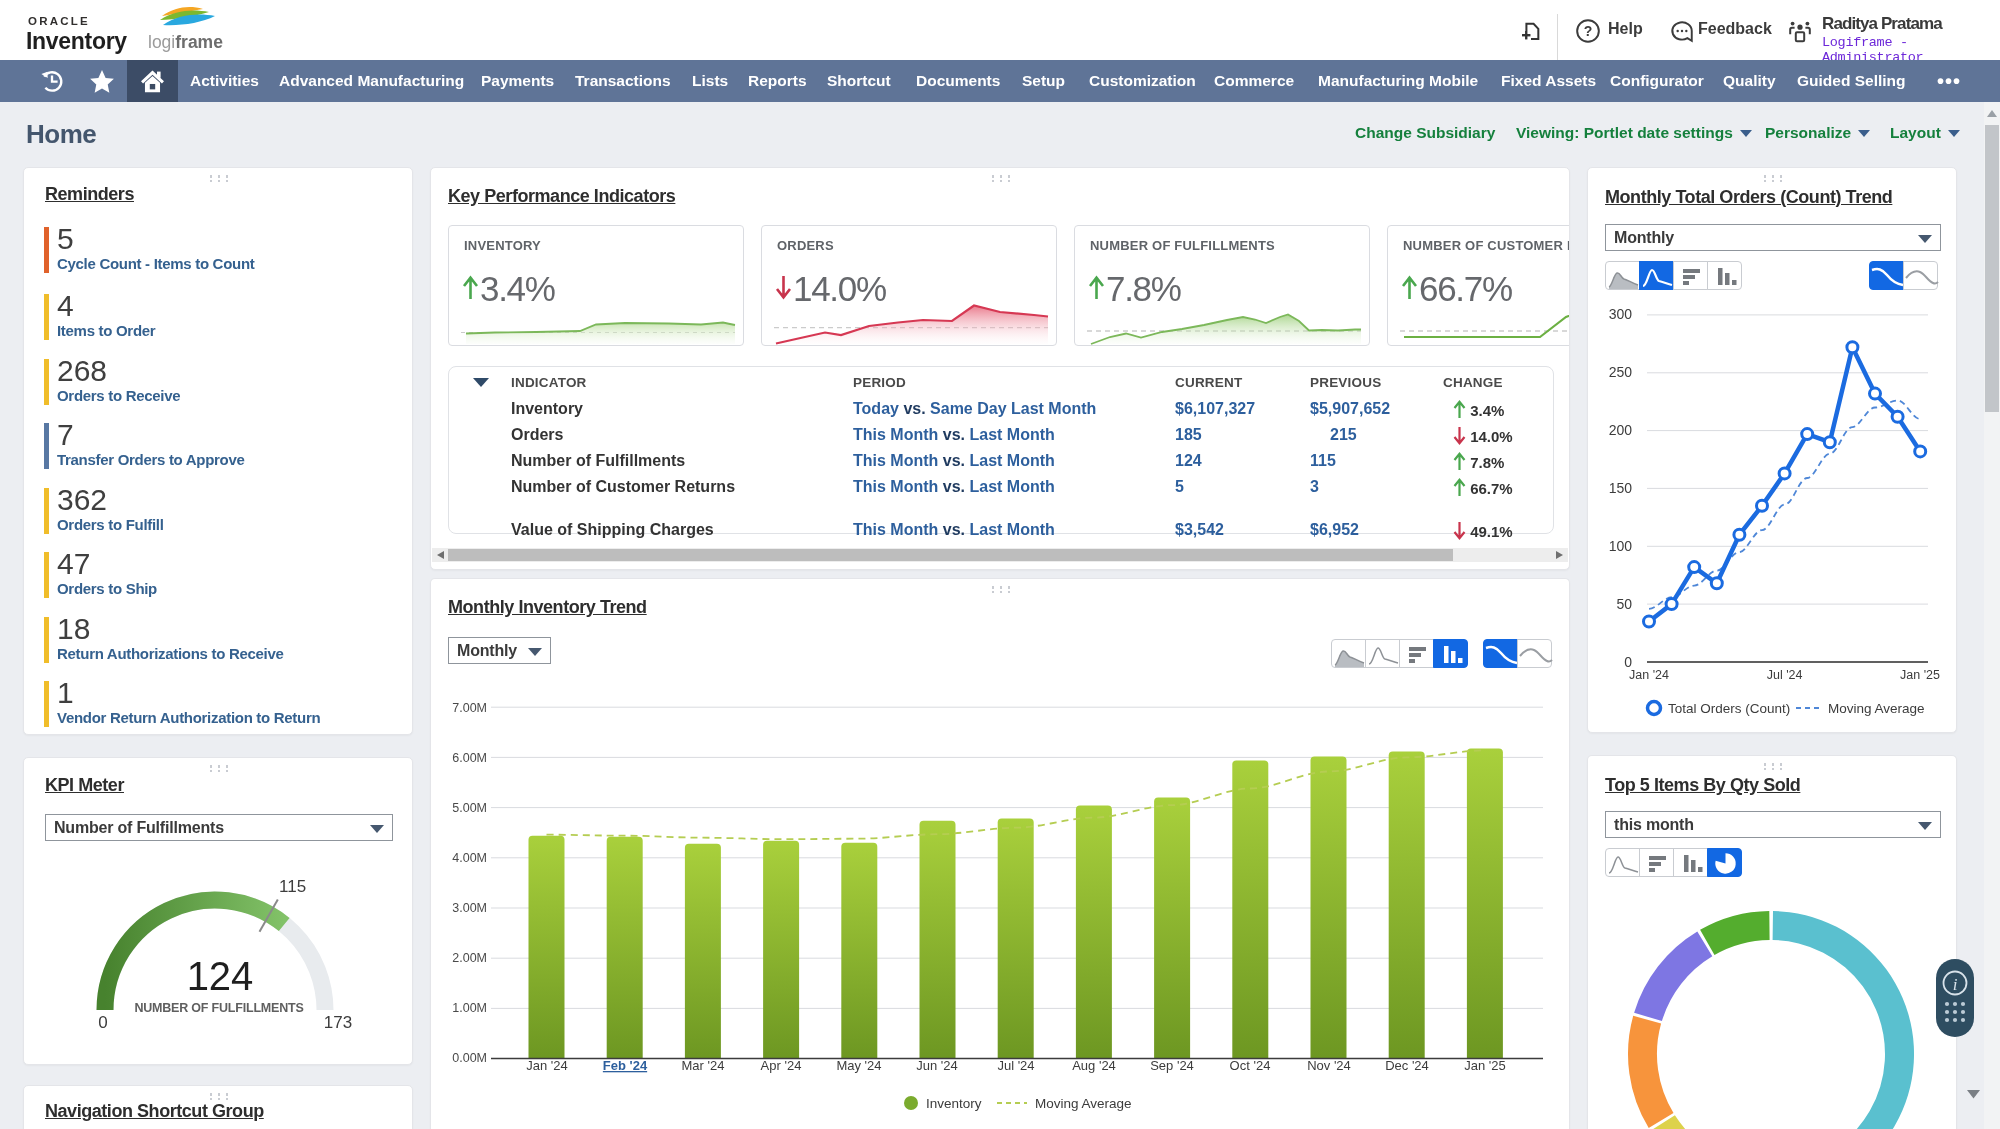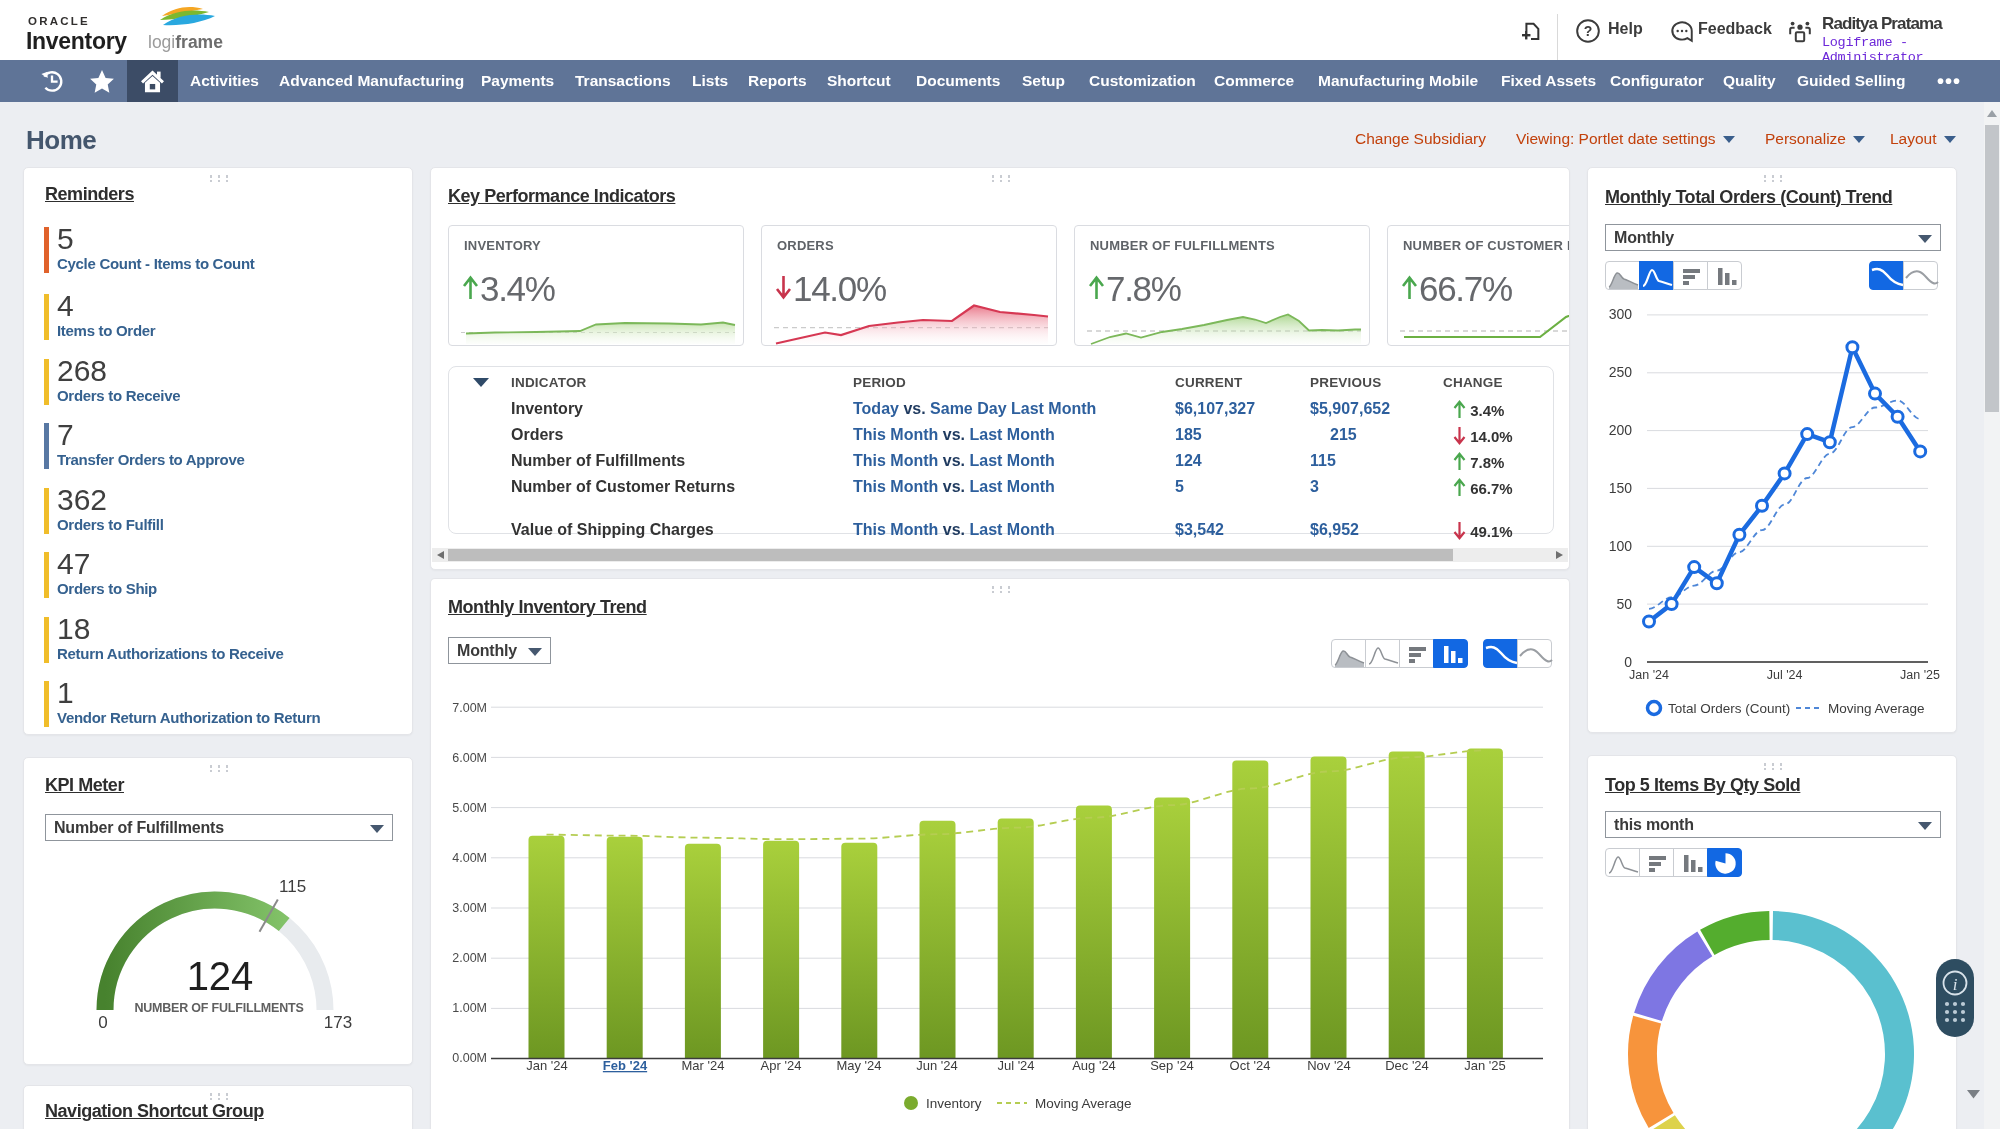--- a/index.html
+++ b/index.html
@@ -22,23 +22,23 @@
 .htext { font-size:16px; font-weight:bold; color:#3c3c3c; }
 #user1 { position:absolute; left:1822px; top:14px; font-size:17px; letter-spacing:-0.9px; font-weight:bold; color:#3a3a3a; }
 #user2 { position:absolute; left:1822px; top:35px; font-size:13.5px; letter-spacing:-0.3px; color:#6d28d9;font-family:Liberation Mono, monospace; }
 
 
 #nav { position:absolute; left:0; top:60px; width:2000px; height:42px; background:#5f7497; }
 #nav .hometile { position:absolute; left:127px; top:0; width:51px; height:42px; background:#3c4c66; }
 #nav .mitem { position:absolute; top:0; height:56px; line-height:42px; color:#fff; font-size:15.5px; font-weight:bold; white-space:nowrap; }
 
 
-#homerow { position:absolute; left:0; top:108px; width:1688px; height:65px; }
+#homerow { position:absolute; left:0; top:102px; width:1688px; height:65px; }
 #homerow h1 { position:absolute; left:26px; top:17px; font-size:26px; color:#44566d; letter-spacing:-0.5px; }
-.hlink { position:absolute; top:22px; font-size:15.5px; color:#c2410c; white-space:nowrap;}
+.hlink { position:absolute; top:22px; font-size:15.5px; color:#15803d; white-space:nowrap;font-weight:bold;}
 .hlink .tri { display:inline-block; width:0; height:0; border-left:6px solid transparent; border-right:6px solid transparent; border-top:7px solid #3a5e8c; margin-left:7px; vertical-align:middle; }
 
 
 .card { position:absolute; background:#fff; border:1px solid #e4e5e9; border-radius:5px; box-shadow:0 1px 2px rgba(0,0,0,0.04); }
 .card .handle { position:absolute; top:6px; left:50%; width:22px; height:8px; margin-left:-11px;
   background-image:radial-gradient(circle, #c9ccd2 1.2px, transparent 1.3px); background-size:8px 5px; }
 .ctitle { font-size:18px; font-weight:bold; color:#2e2e2e; letter-spacing:-0.45px; white-space:nowrap;text-decoration:underline;}
 
 
 .dd { position:relative; border:1px solid #8f959c; background:#fff; height:27px; }

